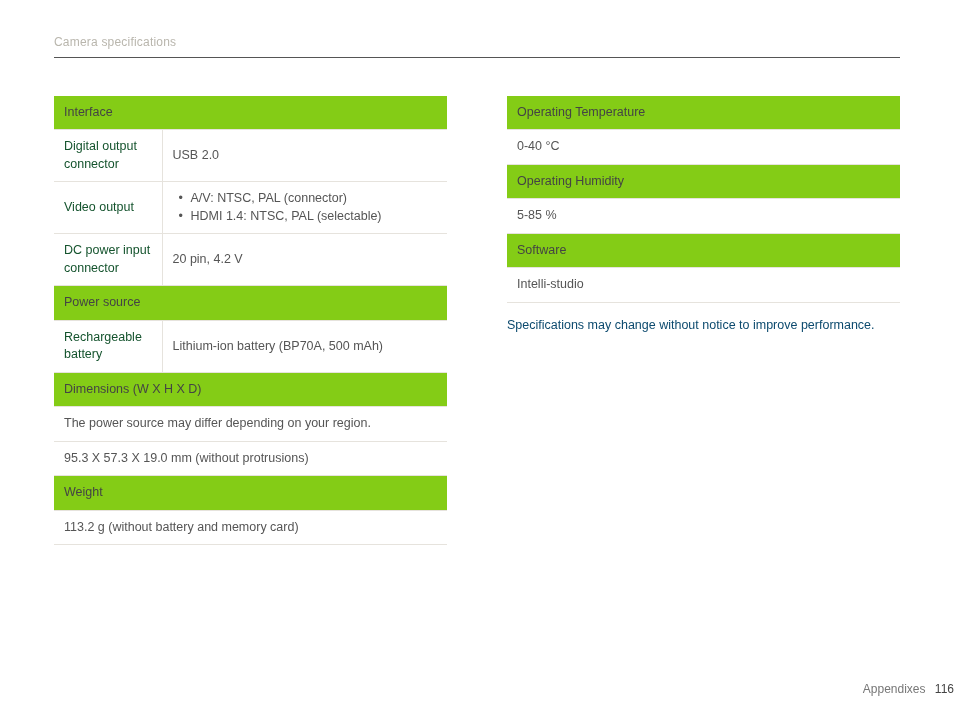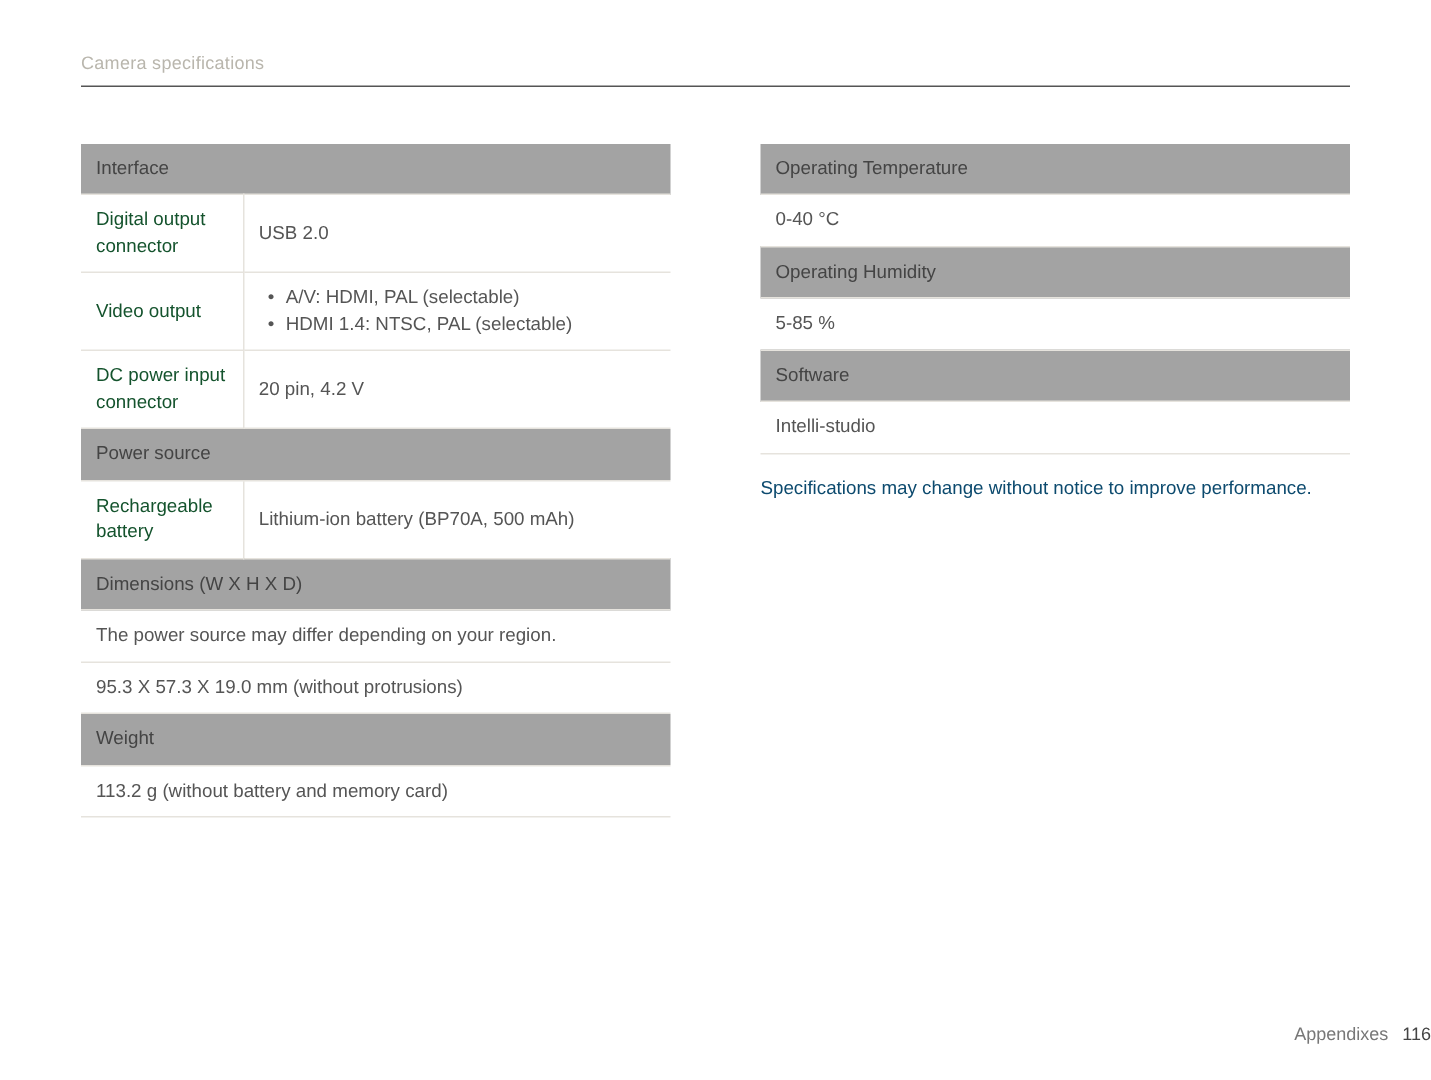--- a/index.html
+++ b/index.html
@@ -34,21 +34,21 @@
       border-collapse: collapse;
     }
     table.spec td, table.spec th {
       text-align: left;
       vertical-align: middle;
       padding: 8px 10px;
       border-bottom: 1px solid #e6e3dd;
       font-weight: 300;
     }
     table.spec th {
-      background: #a3a3a3;
+      background: #84cc16;
       color: #444;
       font-weight: 400;
       font-size: 12.5px;
     }
     table.spec td.label {
       width: 108px;
       color: #14532d;
       border-right: 1px solid #e6e3dd;
       vertical-align: middle;
     }
@@ -93,21 +93,21 @@
             <th colspan="2">Interface</th>
           </tr>
           <tr>
             <td class="label">Digital output connector</td>
             <td class="value">USB 2.0</td>
           </tr>
           <tr>
             <td class="label">Video output</td>
             <td class="value">
               <ul class="bullets">
-                <li>A/V: HDMI, PAL (selectable)</li>
+                <li>A/V: NTSC, PAL (connector)</li>
                 <li>HDMI 1.4: NTSC, PAL (selectable)</li>
               </ul>
             </td>
           </tr>
           <tr>
             <td class="label">DC power input connector</td>
             <td class="value">20 pin, 4.2 V</td>
           </tr>
           <tr>
             <th colspan="2">Power source</th>

